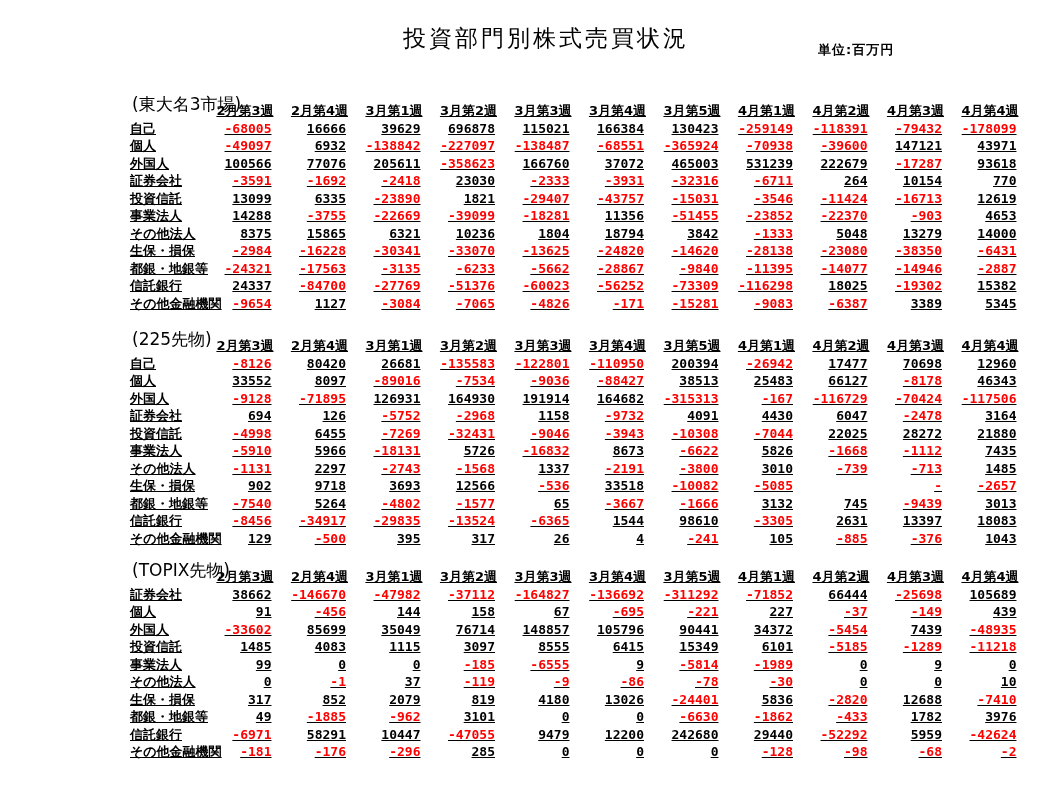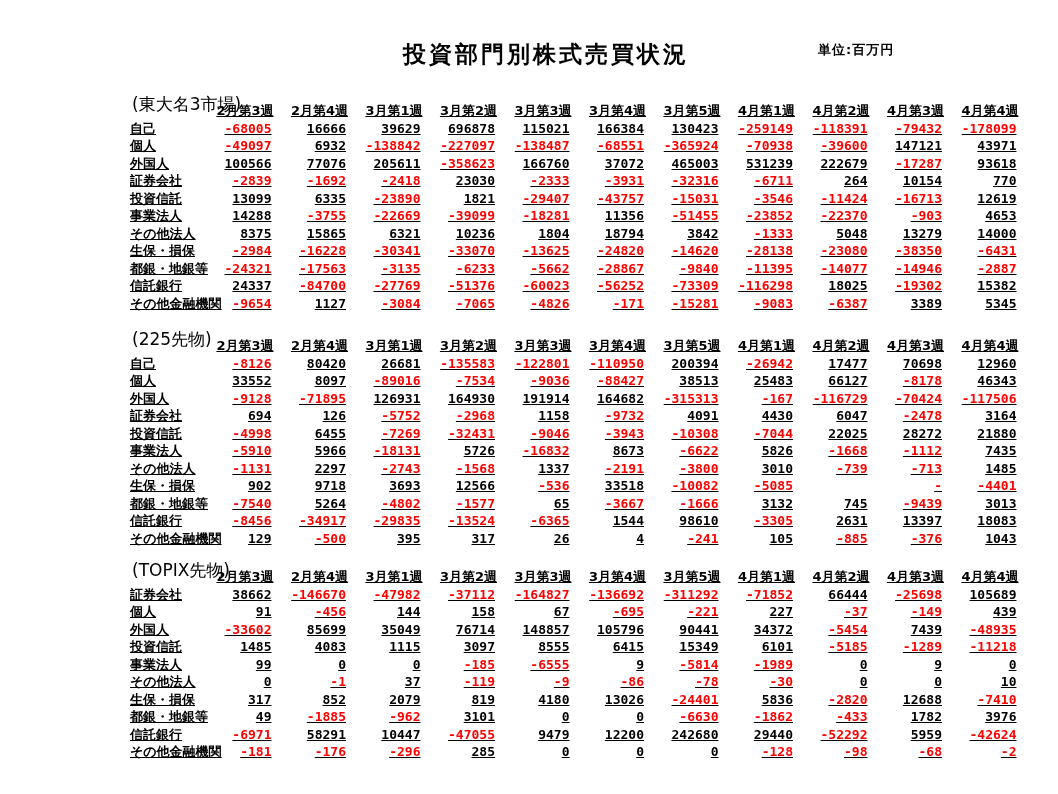--- a/index.html
+++ b/index.html
@@ -8,23 +8,23 @@
     width: 1058px;
     height: 794px;
     background: #ffffff;
     overflow: hidden;
     font-family: "DejaVu Sans", sans-serif;
     color: #000000;
   }
   .title {
     position: absolute;
     left: 403px;
-    top: 39px;
+    top: 23px;
     font-size: 23px;
-    font-weight: bold;
+    font-weight: normal;
     letter-spacing: 3px;
     white-space: nowrap;
   }
   .unit-label {
     position: absolute;
     left: 818px;
     top: 41px;
     font-size: 13px;
     font-weight: bold;
     letter-spacing: 1px;
@@ -142,21 +142,21 @@
             <div class="vcell">166760</div>
             <div class="vcell">37072</div>
             <div class="vcell">465003</div>
             <div class="vcell">531239</div>
             <div class="vcell">222679</div>
             <div class="vcell neg">-17287</div>
             <div class="vcell">93618</div>
           </div>
           <div class="trow">
             <div class="rlabel">証券会社</div>
-            <div class="vcell neg">-2839</div>
+            <div class="vcell neg">-3591</div>
             <div class="vcell neg">-1692</div>
             <div class="vcell neg">-2418</div>
             <div class="vcell">23030</div>
             <div class="vcell neg">-2333</div>
             <div class="vcell neg">-3931</div>
             <div class="vcell neg">-32316</div>
             <div class="vcell neg">-6711</div>
             <div class="vcell">264</div>
             <div class="vcell">10154</div>
             <div class="vcell">770</div>
@@ -381,21 +381,21 @@
             <div class="vcell">902</div>
             <div class="vcell">9718</div>
             <div class="vcell">3693</div>
             <div class="vcell">12566</div>
             <div class="vcell neg">-536</div>
             <div class="vcell">33518</div>
             <div class="vcell neg">-10082</div>
             <div class="vcell neg">-5085</div>
             <div class="vcell"></div>
             <div class="vcell neg">-</div>
-            <div class="vcell neg">-4401</div>
+            <div class="vcell neg">-2657</div>
           </div>
           <div class="trow">
             <div class="rlabel">都銀・地銀等</div>
             <div class="vcell neg">-7540</div>
             <div class="vcell">5264</div>
             <div class="vcell neg">-4802</div>
             <div class="vcell neg">-1577</div>
             <div class="vcell">65</div>
             <div class="vcell neg">-3667</div>
             <div class="vcell neg">-1666</div>

